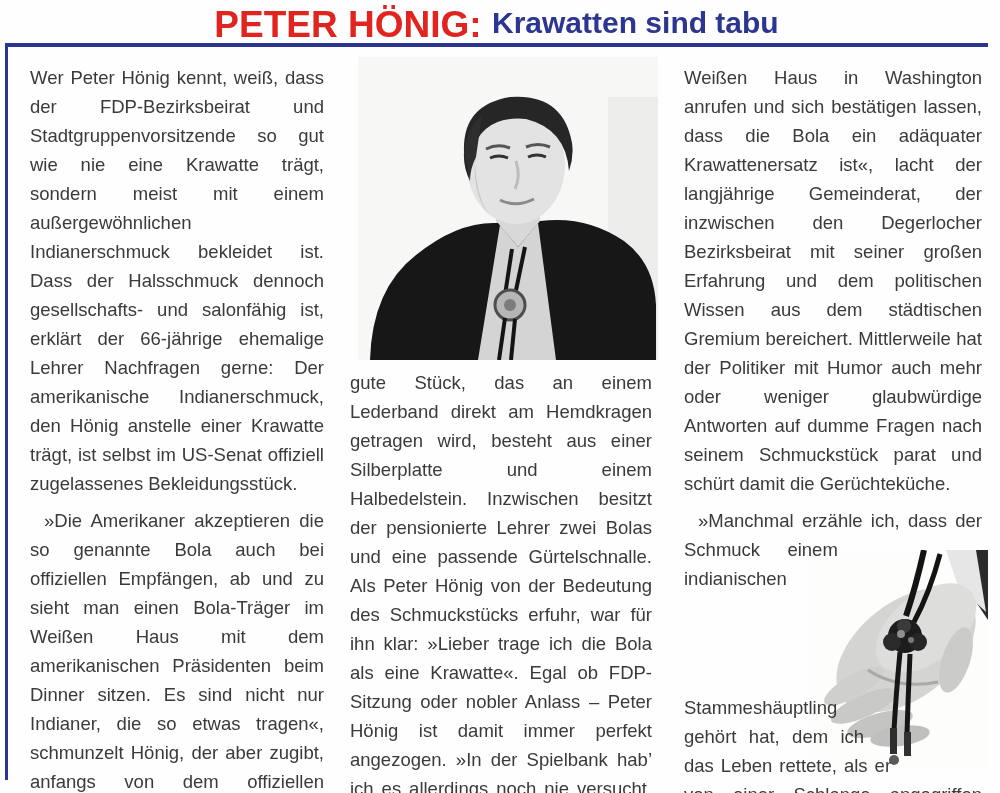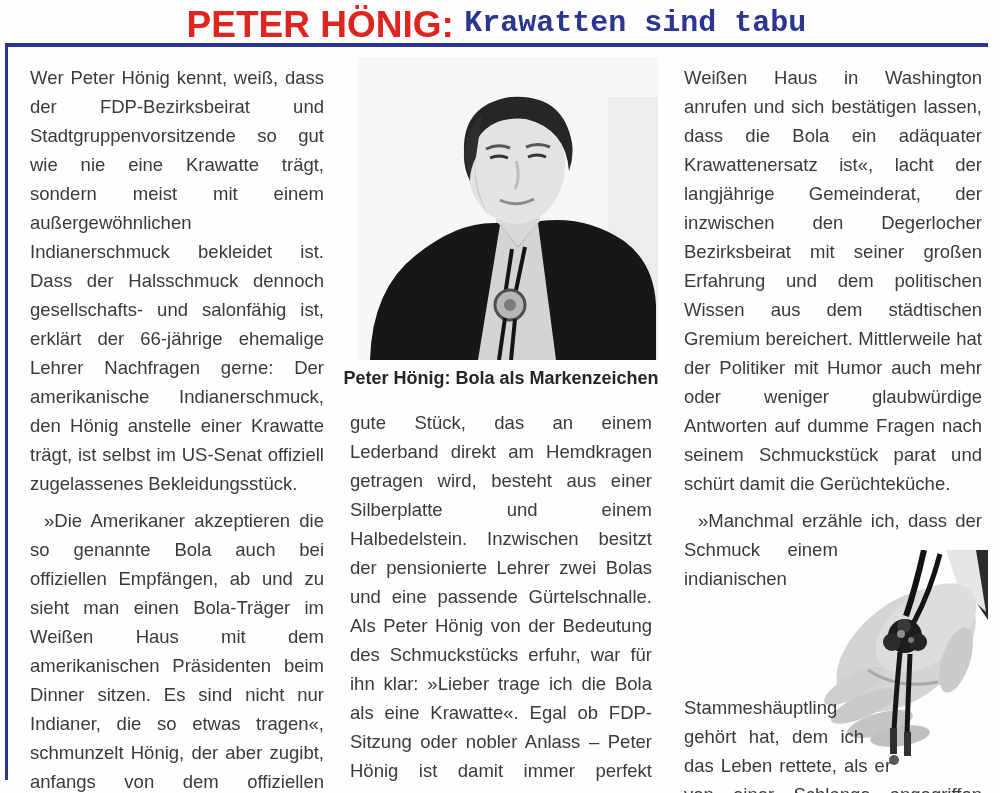--- a/index.html
+++ b/index.html
@@ -20,21 +20,20 @@
   }
   .title-red{
     font-size:37px;font-weight:bold;color:#e0241f;
     letter-spacing:0px;
     display:inline-block;line-height:43px;vertical-align:bottom;
   }
   .title-blue{
     font-size:30px;font-weight:bold;color:#2c3590;
     display:inline-block;line-height:46px;vertical-align:bottom;
     margin-left:6px;
-    font-family:Liberation Mono, monospace;
   }
   
   .left-rule{
     position:absolute;left:5px;top:43px;width:3px;height:737px;
     background:#2c3590;
   }
   
   .col{
     position:absolute;top:55px;
     text-align:justify;
@@ -111,21 +110,20 @@
         <path d="M142,168 L160,190 L180,166 L198,303 L120,303 Z" fill="#d4d4d4"></path>
 
         <path d="M154,192 L147,238" stroke="#141414" stroke-width="4" fill="none"></path>
         <path d="M167,190 L157,238" stroke="#141414" stroke-width="4" fill="none"></path>
         <circle cx="152" cy="248" r="15" fill="#b6b6b6" stroke="#4d4d4d" stroke-width="3"></circle>
         <circle cx="152" cy="248" r="6" fill="#7c7c7c"></circle>
         <path d="M147,261 L141,303" stroke="#141414" stroke-width="4" fill="none"></path>
         <path d="M157,262 L153,303" stroke="#141414" stroke-width="4" fill="none"></path>
       </svg>
     </div>
-    <div class="photo-caption">Peter Hönig: Bola als Markenzeichen</div>
     <p>gute Stück, das an einem Lederband direkt am Hemdkragen getragen wird, besteht aus einer Silberplatte und einem Halbedelstein. Inzwischen besitzt der pensionierte Lehrer zwei Bolas und eine passende Gürtelschnalle. Als Peter Hönig von der Bedeutung des Schmuckstücks erfuhr, war für ihn klar: »Lieber trage ich die Bola als eine Krawatte«. Egal ob FDP-Sitzung oder nobler Anlass – Peter Hönig ist damit immer perfekt angezogen. »In der Spielbank hab’ ich es allerdings noch nie versucht. Zur Not müssen die eben im</p>
   </div>
 
   <div class="col col-3">
     <p>Weißen Haus in Washington anrufen und sich bestätigen lassen, dass die Bola ein adäquater Krawattenersatz ist«, lacht der langjährige Gemeinderat, der inzwischen den Degerlocher Bezirksbeirat mit seiner großen Erfahrung und dem politischen Wissen aus dem städtischen Gremium bereichert. Mittlerweile hat der Politiker mit Humor auch mehr oder weniger glaubwürdige Antworten auf dumme Fragen nach seinem Schmuckstück parat und schürt damit die Gerüchteküche.</p>
     <p class="indent">
       <span class="hand-float">
         <svg width="180" height="220" viewBox="0 0 180 220" xmlns="http://www.w3.org/2000/svg">
           <rect x="0" y="0" width="180" height="220" fill="#fdfdfc"></rect>
 

